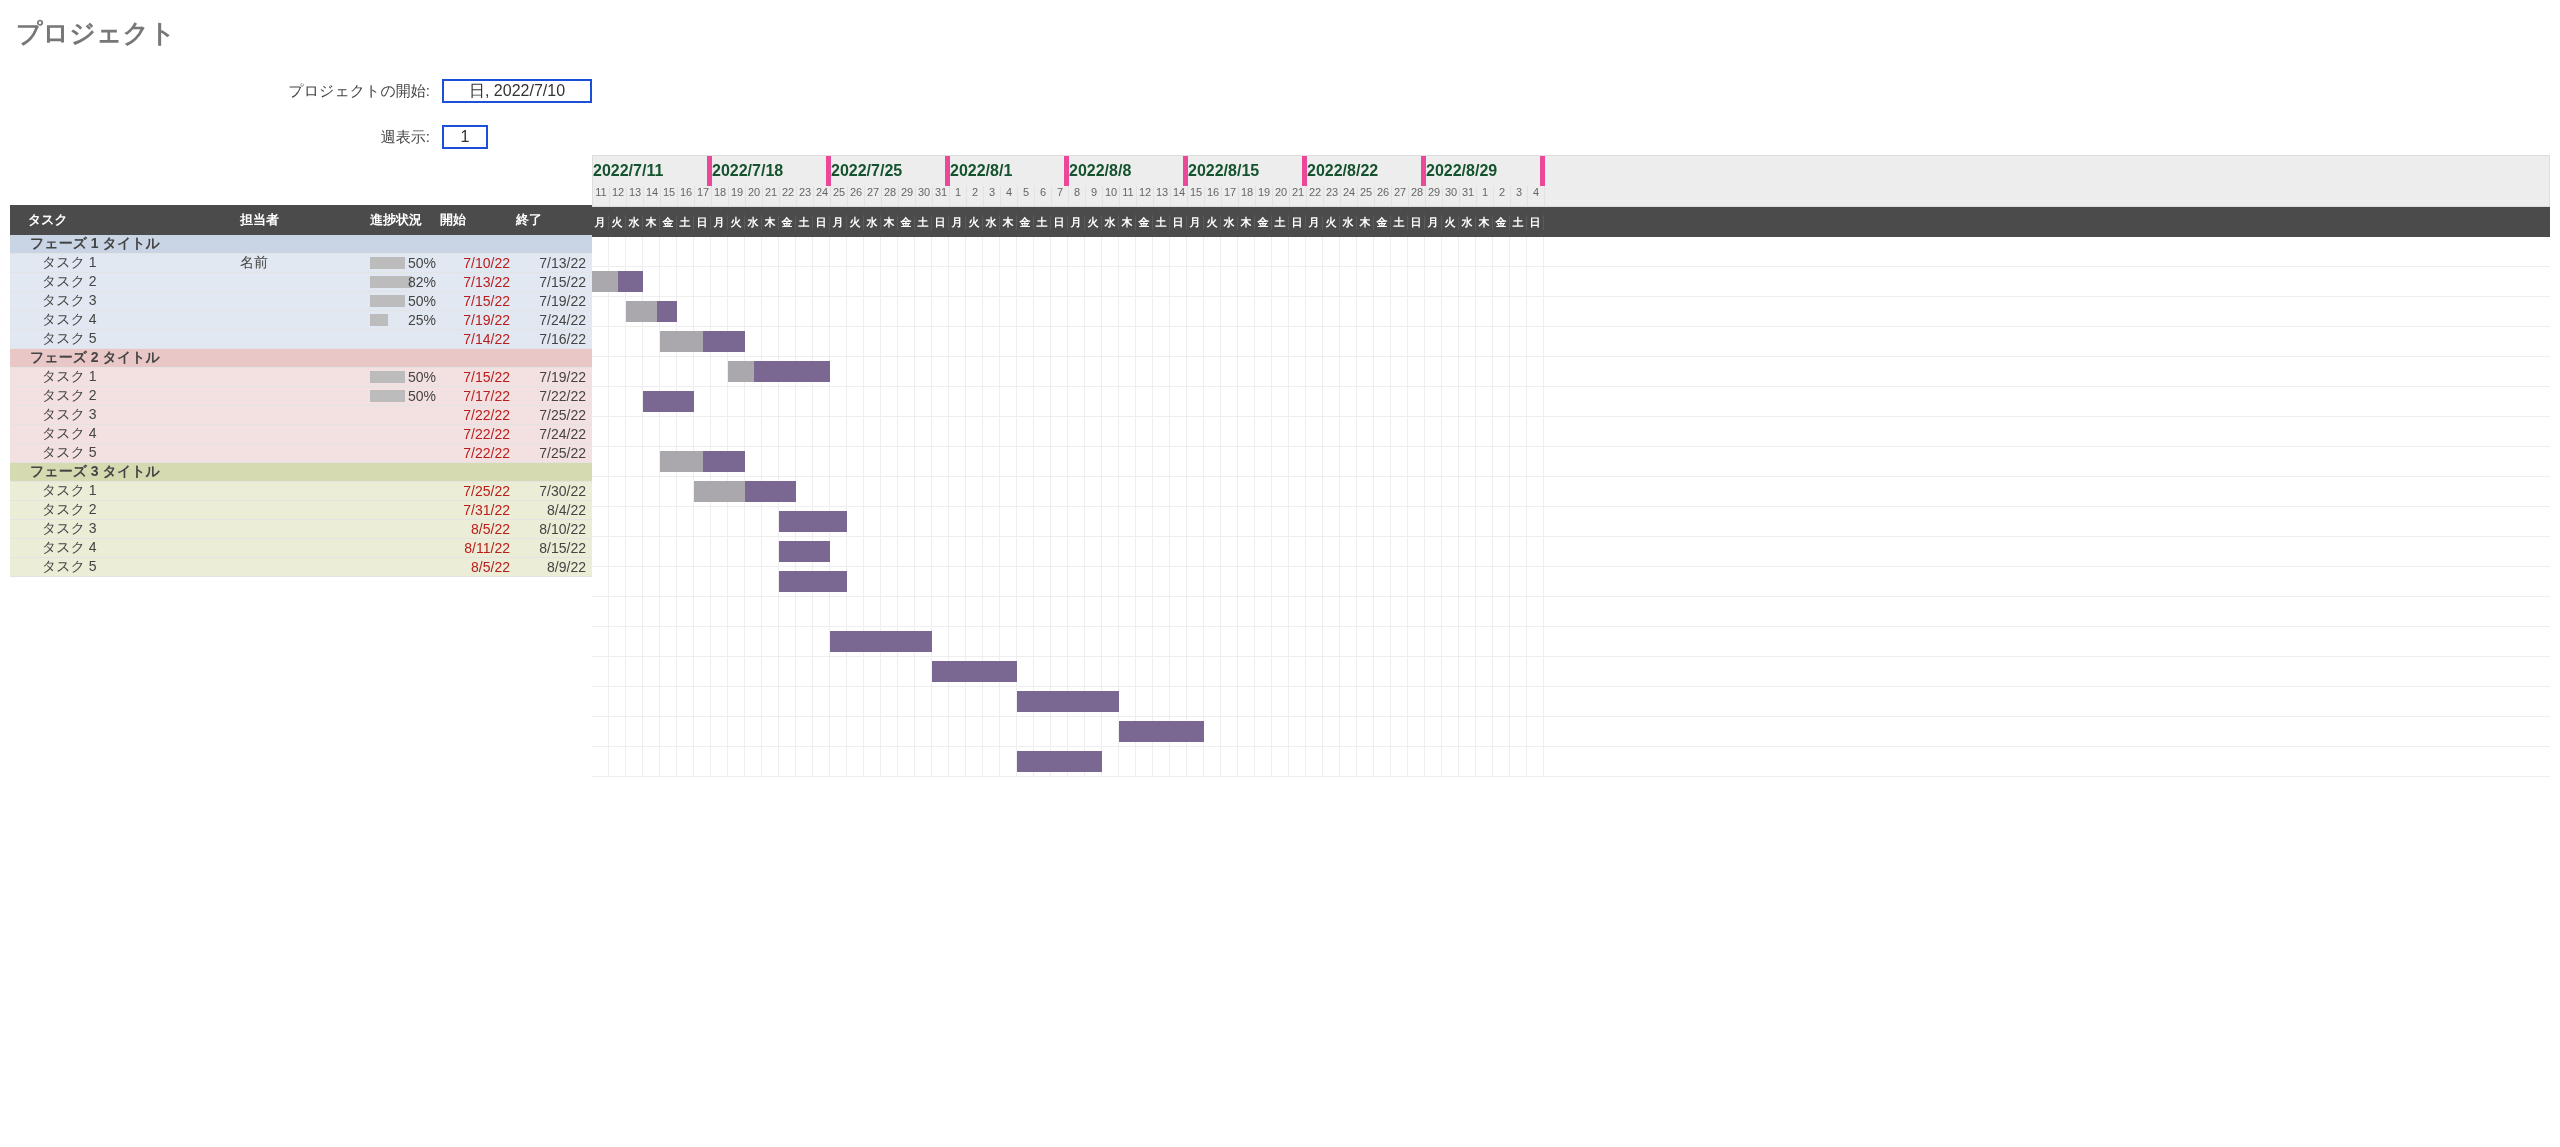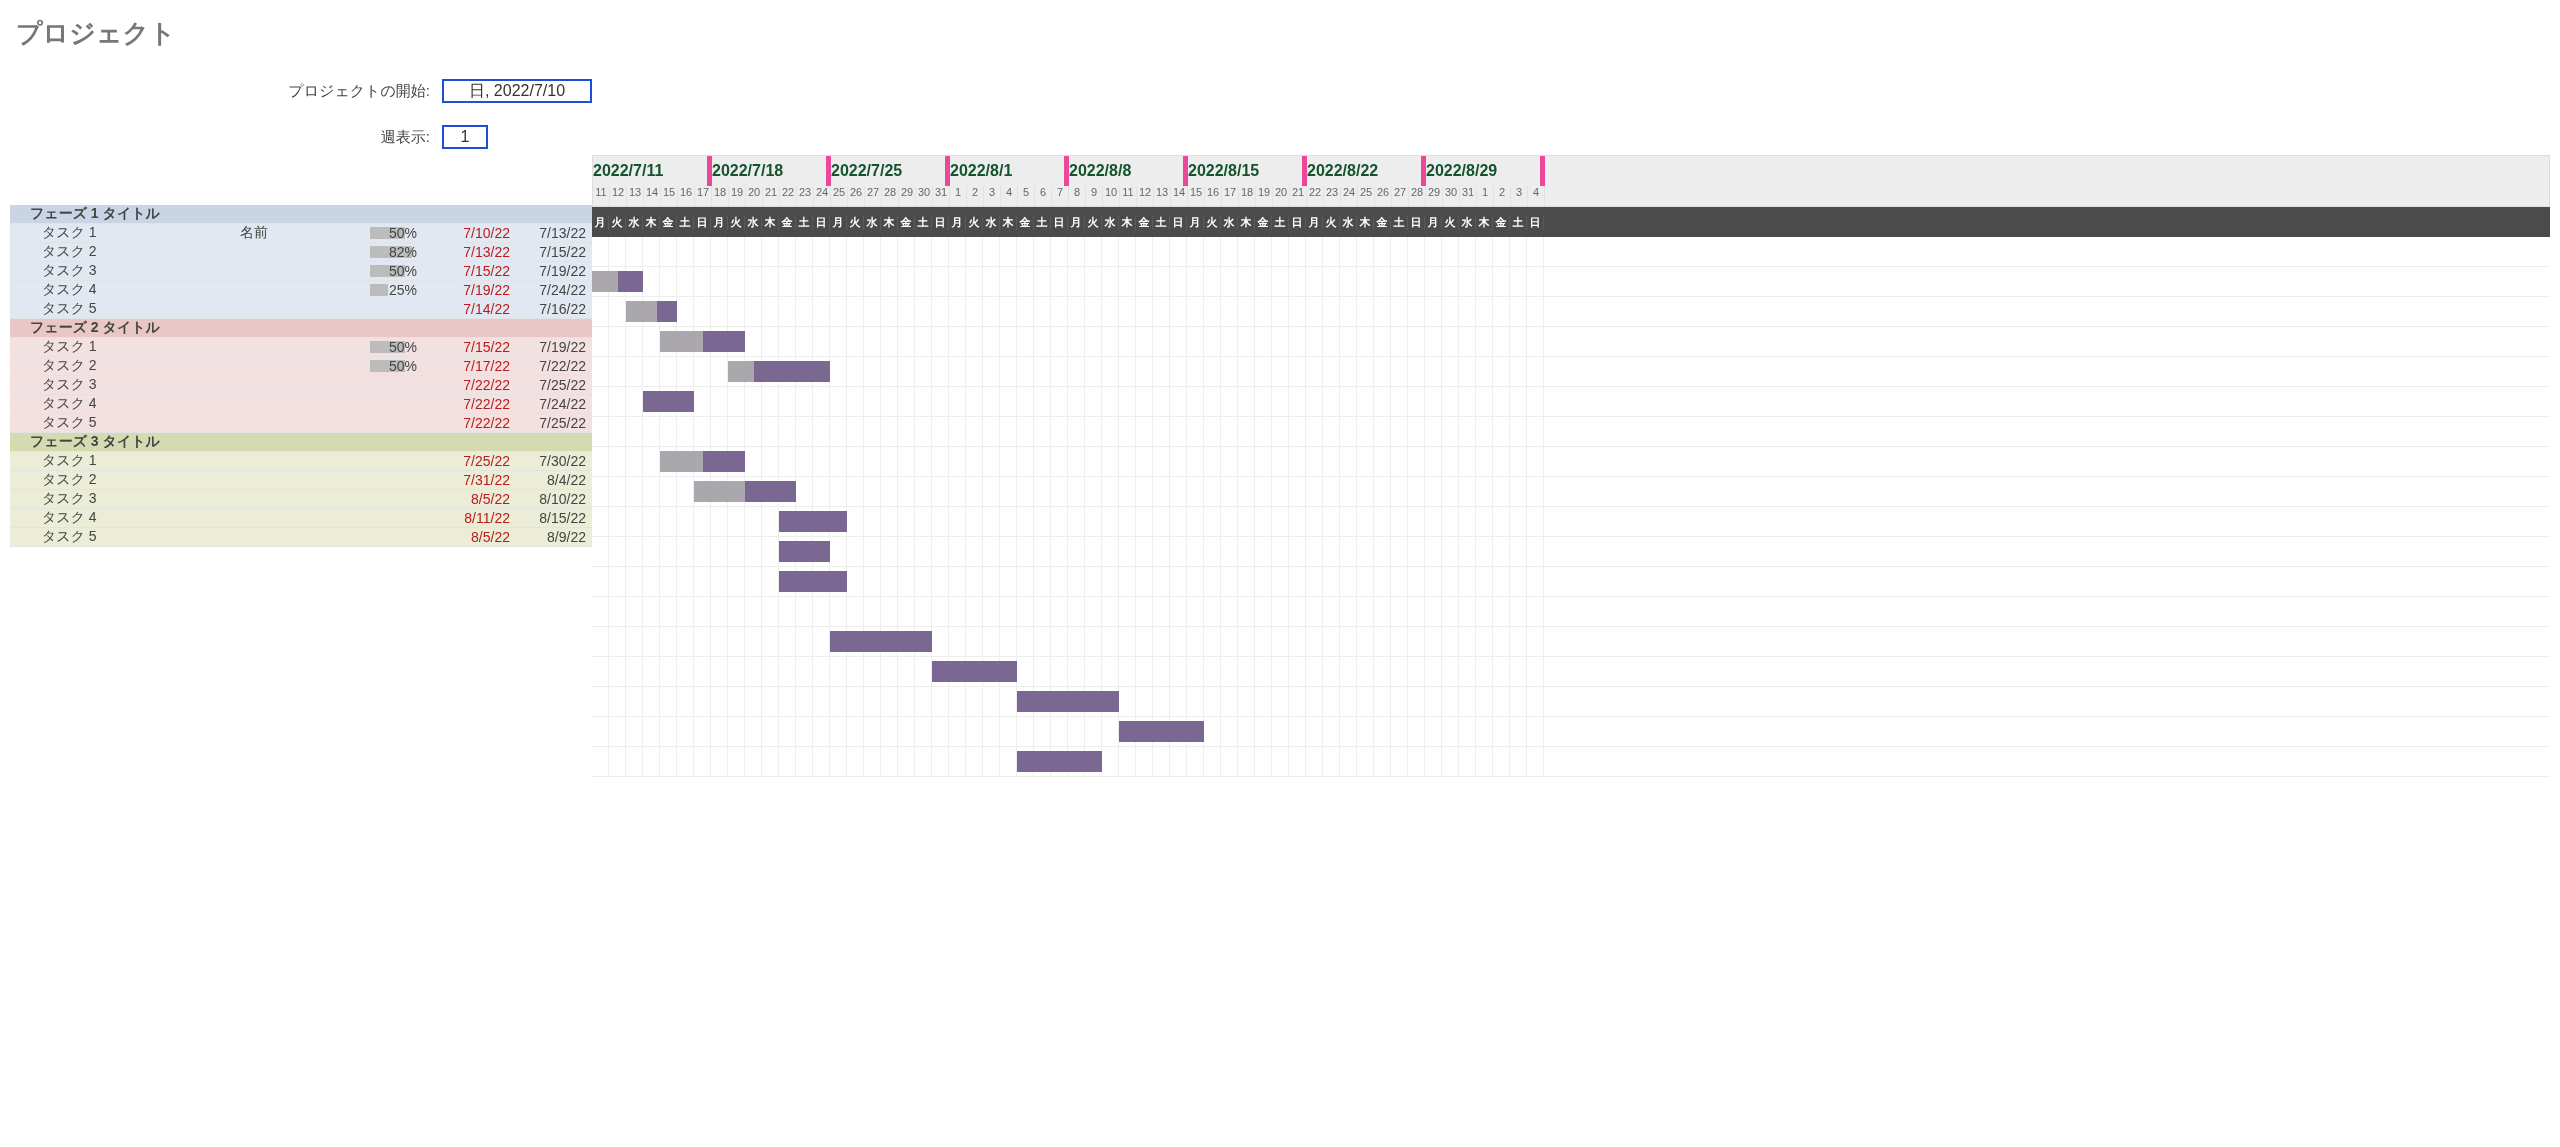--- a/index.html
+++ b/index.html
@@ -94,21 +94,21 @@
     text-align: center; font-size: 11px;
     border-right: 1px solid #5a5a5a;
     display:flex;align-items:center;justify-content:center;
   }
   .row-left { display: flex; width: 582px; flex: 0 0 582px; align-items: center; border-bottom: 1px solid #e3e3e3; }
   .row-right { display: flex; flex: 1 1 auto; position: relative; border-bottom: 1px solid #eee; }
   .daycell { width: 17px; flex: 0 0 17px; border-right: 1px solid #eee; height: 100%; }
 
   .cell-task   { width: 230px; padding-left: 32px; font-size: 14px; color: #444; }
   .cell-assign { width: 130px; font-size: 14px; color: #444; }
-  .cell-prog   { width: 70px;  position: relative; display:flex; align-items:center; justify-content:center; padding-right:4px; font-size:14px; color:#444; }
+  .cell-prog   { width: 70px;  position: relative; display:flex; align-items:center; justify-content:flex-end; padding-right:4px; font-size:14px; color:#444; }
   .cell-start  { width: 76px;  text-align: right; padding-right: 6px; font-size: 14px; color: #b91c1c; }
   .cell-end    { width: 76px;  text-align: right; padding-right: 6px; font-size: 14px; color: #444; }
 
   .prog-fill { position: absolute; left: 0; top: 2px; bottom: 2px; background: #bcbcbc; z-index: 0; }
   .prog-text { position: relative; z-index: 1; }
   .phase-row .cell-task { padding-left: 20px; font-weight: 700; }
   .phase1-bg { background: #c9d4e5; }
   .phase1-task-bg { background: #e2e8f1; }
   .phase2-bg { background: #e9c7c7; }
   .phase2-task-bg { background: #f3e0e0; }
@@ -138,20 +138,27 @@
   <div class="ctrl-row">
     <div class="ctrl-label">週表示:</div>
     <div class="ctrl-box" style="min-width:46px;width:46px;">1</div>
   </div>
 </div>
 
 <div class="sheet">
 
   <div class="left-col">
     <div class="left-spacer"></div>
+    <div class="hdr hdr-left">
+      <div class="hcell hcell-task">タスク</div>
+      <div class="hcell hcell-assign">担当者</div>
+      <div class="hcell hcell-prog">進捗状況</div>
+      <div class="hcell hcell-start">開始</div>
+      <div class="hcell hcell-end">終了</div>
+    </div>
     <div id="left-rows">
         <div class="row-left phase-row phase1-bg">
           <div class="cell-task" style="padding-left: 20px; width: 582px;">フェーズ 1 タイトル</div>
         </div>
         <div class="row-left phase1-task-bg">
           <div class="cell-task">タスク 1</div>
           <div class="cell-assign">名前</div>
           <div class="cell-prog">
             <div class="prog-fill" style="width: 50%;"></div>
             <div class="prog-text">50%</div>

